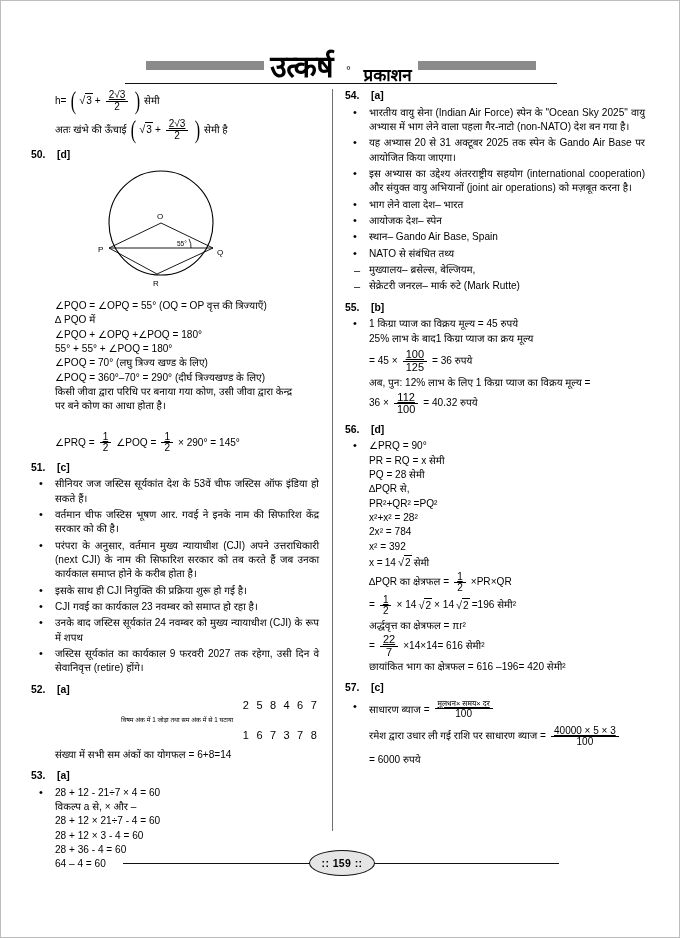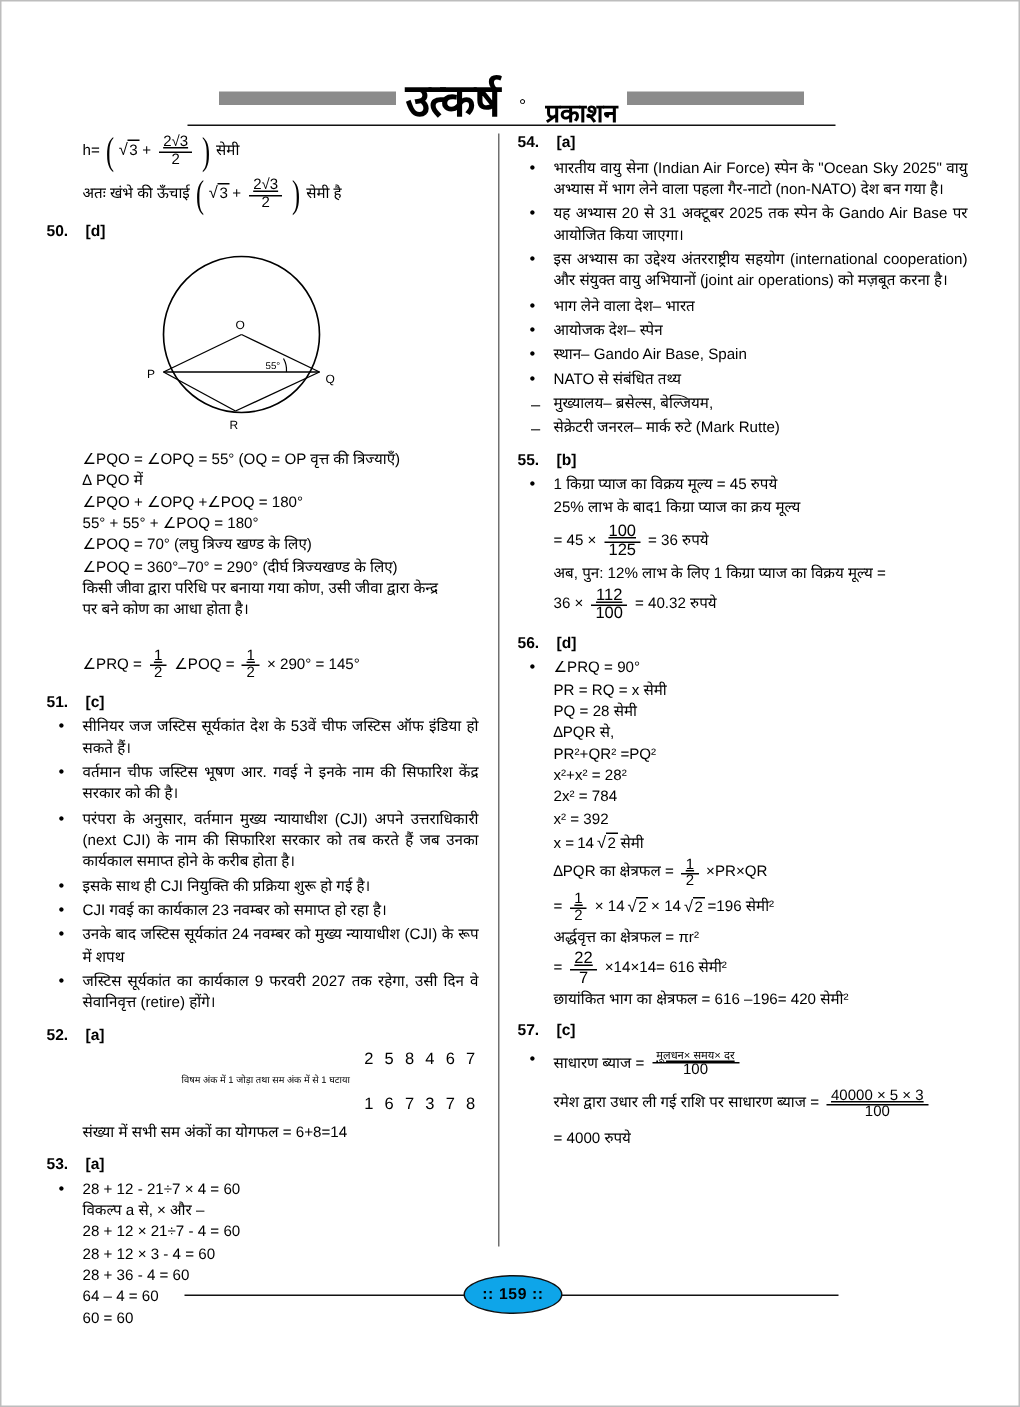--- a/index.html
+++ b/index.html
@@ -87,21 +87,21 @@
   
   .q52-num { letter-spacing:2.2px; font-size:11px; padding-left:8px;text-align:right; }
   .q52-note { font-size:6.3px; padding-left:66px; margin:3px 0; }
   
   .foot-rule-l { position:absolute; left:122px; top:862px; width:190px; border-top:1.6px solid #111; }
   .foot-rule-r { position:absolute; left:372px; top:862px; width:186px; border-top:1.6px solid #111; }
   .pagebadge {
     position:absolute; left:308px; top:849px; width:66px; height:26px;
     border:1.6px solid #111; border-radius:50%;
     display:flex; align-items:center; justify-content:center;
-    font-size:10.5px; font-weight:bold; background:#0ea5e9; letter-spacing:.4px;
+    font-size:10.5px; font-weight:bold; background:#e5e5e5; letter-spacing:.4px;
   }
 </style>
 </head>
 <body>
 
 <div class="page">
 
   <div class="masthead">
     <div class="mast-bar left"></div>
     <div class="brand">
@@ -227,21 +227,20 @@
       <span class="qans">[a]</span>
     </div>
     <ul class="bullets">
       <li>
         <div>28 + 12 - 21÷7 × 4 = 60</div>
         <div>विकल्प a से, × और –</div>
         <div>28 + 12 × 21÷7 - 4 = 60</div>
         <div>28 + 12 × 3 - 4 = 60</div>
         <div>28 + 36 - 4 = 60</div>
         <div>64 – 4 = 60</div>
-        <div>60 = 60</div>
       </li>
     </ul>
   </div>
 
   <div class="col col-right">
 
     <div class="qrow" style="margin-top:0">
       <span class="qnum">54.</span>
       <span class="qans">[a]</span>
     </div>
@@ -368,21 +367,21 @@
             <span class="den">100</span>
           </span>
         </div>
         <div class="mline math" style="margin-top:6px">
           <span>रमेश द्वारा उधार ली गई राशि पर साधारण ब्याज =</span>
           <span class="frac">
             <span class="num">40000 × 5 × 3</span>
             <span class="den">100</span>
           </span>
         </div>
-        <div style="margin-top:5px">= 4000 रुपये</div>
+        <div style="margin-top:5px">= 6000 रुपये</div>
       </li>
     </ul>
   </div>
 
   <div class="foot-rule-l"></div>
   <div class="foot-rule-r"></div>
   <div class="pagebadge">:: 159 ::</div>
 
 </div>
 

